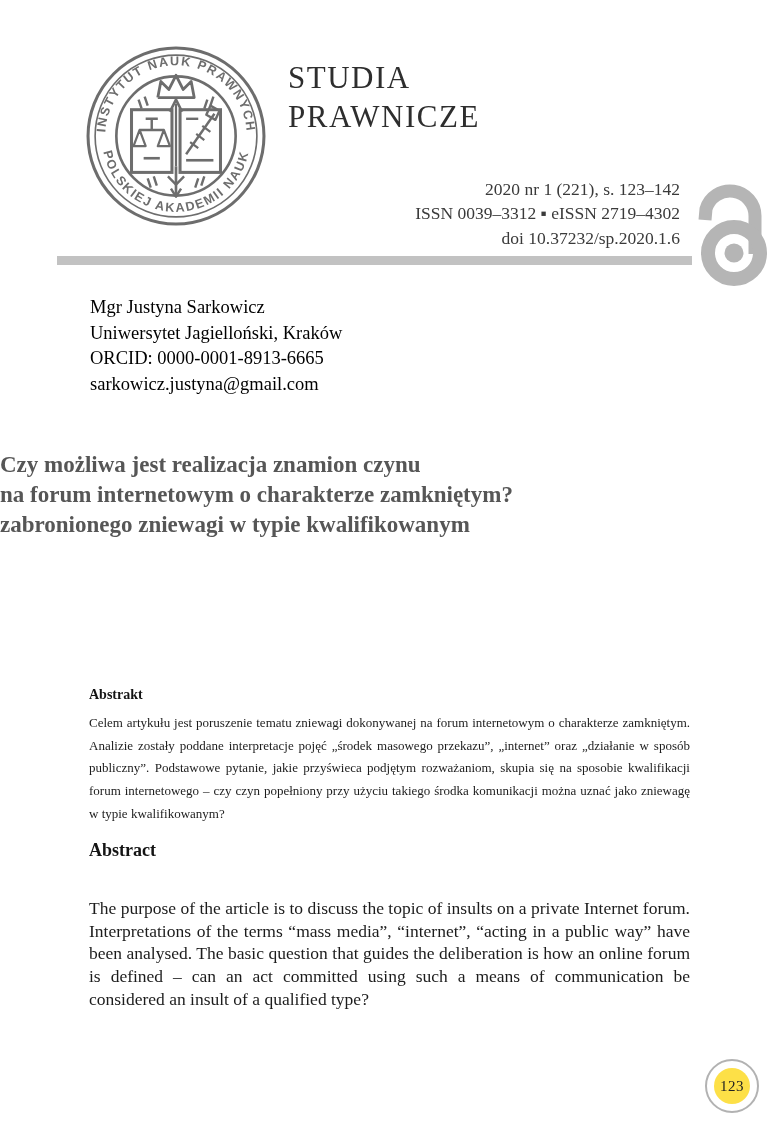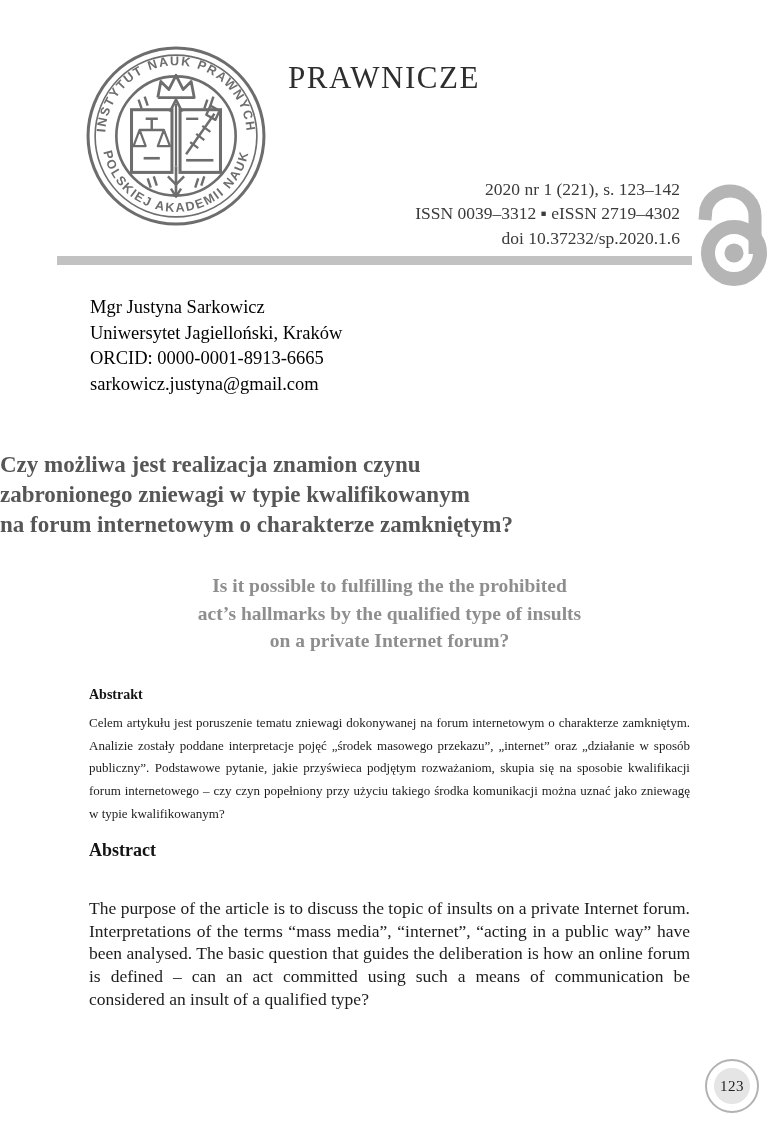--- a/index.html
+++ b/index.html
@@ -68,21 +68,21 @@
 
   
   .page-badge {
     position: absolute; left: 705px; top: 1059px;
     width: 50px; height: 50px; border-radius: 50%;
     border: 2px solid #b2b2b2; background: #ffffff;
     display: flex; align-items: center; justify-content: center;
   }
   .page-badge-inner {
     width: 36px; height: 36px; border-radius: 50%;
-    background: #e5e5e5;
+    background: #fde047;
     display: flex; align-items: center; justify-content: center;
     font-size: 15px; color: #222; letter-spacing: 0.5px;
   }
 </style>
 </head>
 <body>
 
 <div class="page">
 
   <div class="logo-wrap">
@@ -129,20 +129,21 @@
           <textPath href="#arcTop" startOffset="50%" text-anchor="middle">INSTYTUT NAUK PRAWNYCH</textPath>
         </text>
         <text>
           <textPath href="#arcBottom" startOffset="50%" text-anchor="middle">POLSKIEJ AKADEMII NAUK</textPath>
         </text>
       </g>
     </svg>
   </div>
 
   <div class="journal-title">
+    <div>STUDIA</div>
     <div>PRAWNICZE</div>
   </div>
 
   <div class="issue-block">
     <div>2020 nr 1 (221), s. 123–142</div>
     <div>ISSN 0039–3312 ▪ eISSN 2719–4302</div>
     <div>doi 10.37232/sp.2020.1.6</div>
   </div>
 
   <div class="oa-icon">
@@ -159,29 +160,24 @@
 
   <div class="author-block">
     <div>Mgr Justyna Sarkowicz</div>
     <div>Uniwersytet Jagielloński, Kraków</div>
     <div>ORCID: 0000-0001-8913-6665</div>
     <div>sarkowicz.justyna@gmail.com</div>
   </div>
 
   <div class="title-pl">
     <div>Czy możliwa jest realizacja znamion czynu</div>
+    <div>na forum internetowym o charakterze zamkniętym?</div>
     <div>zabronionego zniewagi w typie kwalifikowanym</div>
-    <div>na forum internetowym o charakterze zamkniętym?</div>
   </div>
 
-  <div class="title-en">
-    <div>Is it possible to fulfilling the the prohibited</div>
-    <div>act’s hallmarks by the qualified type of insults</div>
-    <div>on a private Internet forum?</div>
-  </div>
 
   <div class="abs-heading-pl">Abstrakt</div>
   <div class="abs-body-pl">Celem artykułu jest poruszenie tematu zniewagi dokonywanej na forum internetowym o charakterze zamkniętym. Analizie zostały poddane interpretacje pojęć „środek masowego przekazu”, „internet” oraz „działanie w sposób publiczny”. Podstawowe pytanie, jakie przyświeca podjętym rozważaniom, skupia się na sposobie kwalifikacji forum internetowego – czy czyn popełniony przy użyciu takiego środka komunikacji można uznać jako zniewagę w typie kwalifikowanym?</div>
 
   <div class="abs-heading-en">Abstract</div>
   <div class="abs-body-en">The purpose of the article is to discuss the topic of insults on a private Internet forum. Interpretations of the terms “mass media”, “internet”, “acting in a public way” have been analysed. The basic question that guides the deliberation is how an online forum is defined – can an act committed using such a means of communication be considered an insult of a qualified type?</div>
 
   <div class="page-badge">
     <div class="page-badge-inner">123</div>
   </div>

